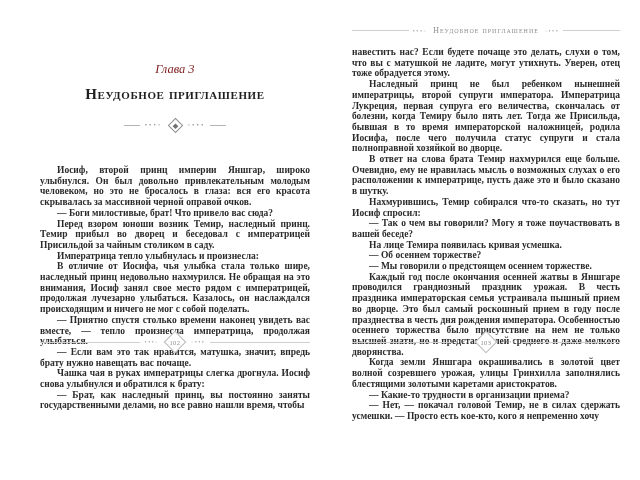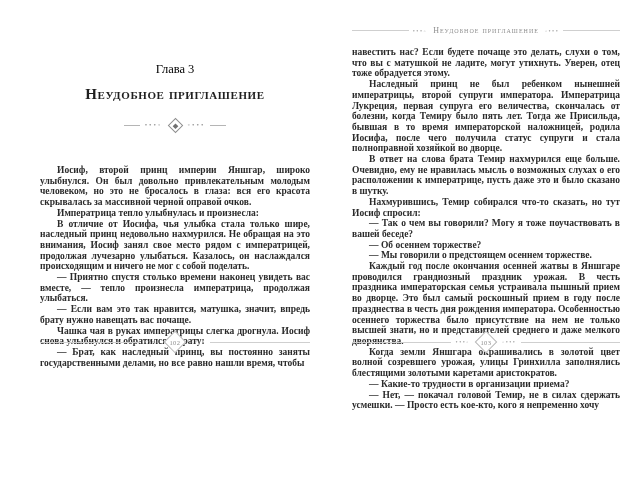--- a/index.html
+++ b/index.html
@@ -9,21 +9,21 @@
     font-family: "Liberation Serif", "DejaVu Serif", serif;
     color: #2b2b2b;
   }
   .book { display: flex; width: 640px; height: 480px; }
   .page { position: relative; width: 320px; height: 388px; box-sizing: border-box; }
   .page-left  { padding: 0 10px 0 40px; }
   .page-right { padding: 0 20px 0 32px; }
 
   
   .chapter-head { margin-top: 62px; text-align: center; }
-  .chapter-num { font-size: 12.5px; color: #000000; }
+  .chapter-num { font-style: italic; font-size: 12.5px; color: #7f1d1d; }
   .chapter-title {
     margin-top: 9px; font-weight: bold; font-size: 15px;
     font-variant: small-caps; letter-spacing: 0.6px; color: #1f1f1f;
   }
   .orn-row { display: flex; align-items: center; justify-content: center; margin-top: 17px; }
   .orn-dash { width: 16px; height: 1px; background: #b5b5b5; }
   .orn-dots { font-size: 7px; color: #9a9a9a; letter-spacing: 2px; margin: 0 5px; line-height: 1; }
   .orn-diamond-outer {
     width: 9px; height: 9px; border: 1px solid #8f8f8f; transform: rotate(45deg);
     display: flex; align-items: center; justify-content: center; margin: 0 2px;
@@ -77,20 +77,22 @@
         <span class="orn-diamond-outer">
             <span class="orn-diamond-inner"></span>
           </span>
         <span class="orn-dots">◦•••</span>
         <span class="orn-dash"></span>
       </div>
     </div>
 
     <div class="body-text">
       <p>Иосиф, второй принц империи Яншгар, широко улыбнулся. Он был довольно привлекательным молодым человеком, но это не бросалось в глаза: вся его красота скрывалась за массивной черной оправой очков.</p>
+      <p>— Боги милостивые, брат! Что привело вас сюда?</p>
+      <p>Перед взором юноши возник Темир, наследный принц. Темир прибыл во дворец и беседовал с императрицей Присильдой за чайным столиком в саду.</p>
       <p>Императрица тепло улыбнулась и произнесла:</p>
       <p>В отличие от Иосифа, чья улыбка стала только шире, наследный принц недовольно нахмурился. Не обращая на это внимания, Иосиф занял свое место рядом с императрицей, продолжая лучезарно улыбаться. Казалось, он наслаждался происходящим и ничего не мог с собой поделать.</p>
       <p>— Приятно спустя столько времени наконец увидеть вас вместе, — тепло произнесла императрица, продолжая улыбаться.</p>
       <p>— Если вам это так нравится, матушка, значит, впредь брату нужно навещать вас почаще.</p>
       <p>Чашка чая в руках императрицы слегка дрогнула. Иосиф снова улыбнулся и обратился к брату:</p>
       <p>— Брат, как наследный принц, вы постоянно заняты государственными делами, но все равно нашли время, чтобы</p>
     </div>
 
     <div class="footer">
       <span class="ft-rule"></span>
@@ -111,20 +113,21 @@
       <span class="rh-dots">◦•••</span>
       <span class="rh-rule"></span>
     </div>
 
     <div class="body-text">
       <p class="cont">навестить нас? Если будете почаще это делать, слухи о том, что вы с матушкой не ладите, могут утихнуть. Уверен, отец тоже обрадуется этому.</p>
       <p>Наследный принц не был ребенком нынешней императрицы, второй супруги императора. Императрица Лукреция, первая супруга его величества, скончалась от болезни, когда Темиру было пять лет. Тогда же Присильда, бывшая в то время императорской наложницей, родила Иосифа, после чего получила статус супруги и стала полноправной хозяйкой во дворце.</p>
       <p>В ответ на слова брата Темир нахмурился еще больше. Очевидно, ему не нравилась мысль о возможных слухах о его расположении к императрице, пусть даже это и было сказано в шутку.</p>
       <p>Нахмурившись, Темир собирался что-то сказать, но тут Иосиф спросил:</p>
       <p>— Так о чем вы говорили? Могу я тоже поучаствовать в вашей беседе?</p>
+      <p>На лице Темира появилась кривая усмешка.</p>
       <p>— Об осеннем торжестве?</p>
       <p>— Мы говорили о предстоящем осеннем торжестве.</p>
       <p>Каждый год после окончания осенней жатвы в Яншгаре проводился грандиозный праздник урожая. В честь праздника императорская семья устраивала пышный прием во дворце. Это был самый роскошный прием в году после празднества в честь дня рождения императора. Особенностью осеннего торжества было присутствие на нем не только высшей знати, но и представителей среднего и даже мелкого дворянства.</p>
       <p>Когда земли Яншгара окрашивались в золотой цвет волной созревшего урожая, улицы Гринхилла заполнялись блестящими золотыми каретами аристократов.</p>
       <p>— Какие-то трудности в организации приема?</p>
       <p>— Нет, — покачал головой Темир, не в силах сдержать усмешки. — Просто есть кое-кто, кого я непременно хочу</p>
     </div>
 
     <div class="footer">
       <span class="ft-rule"></span>

